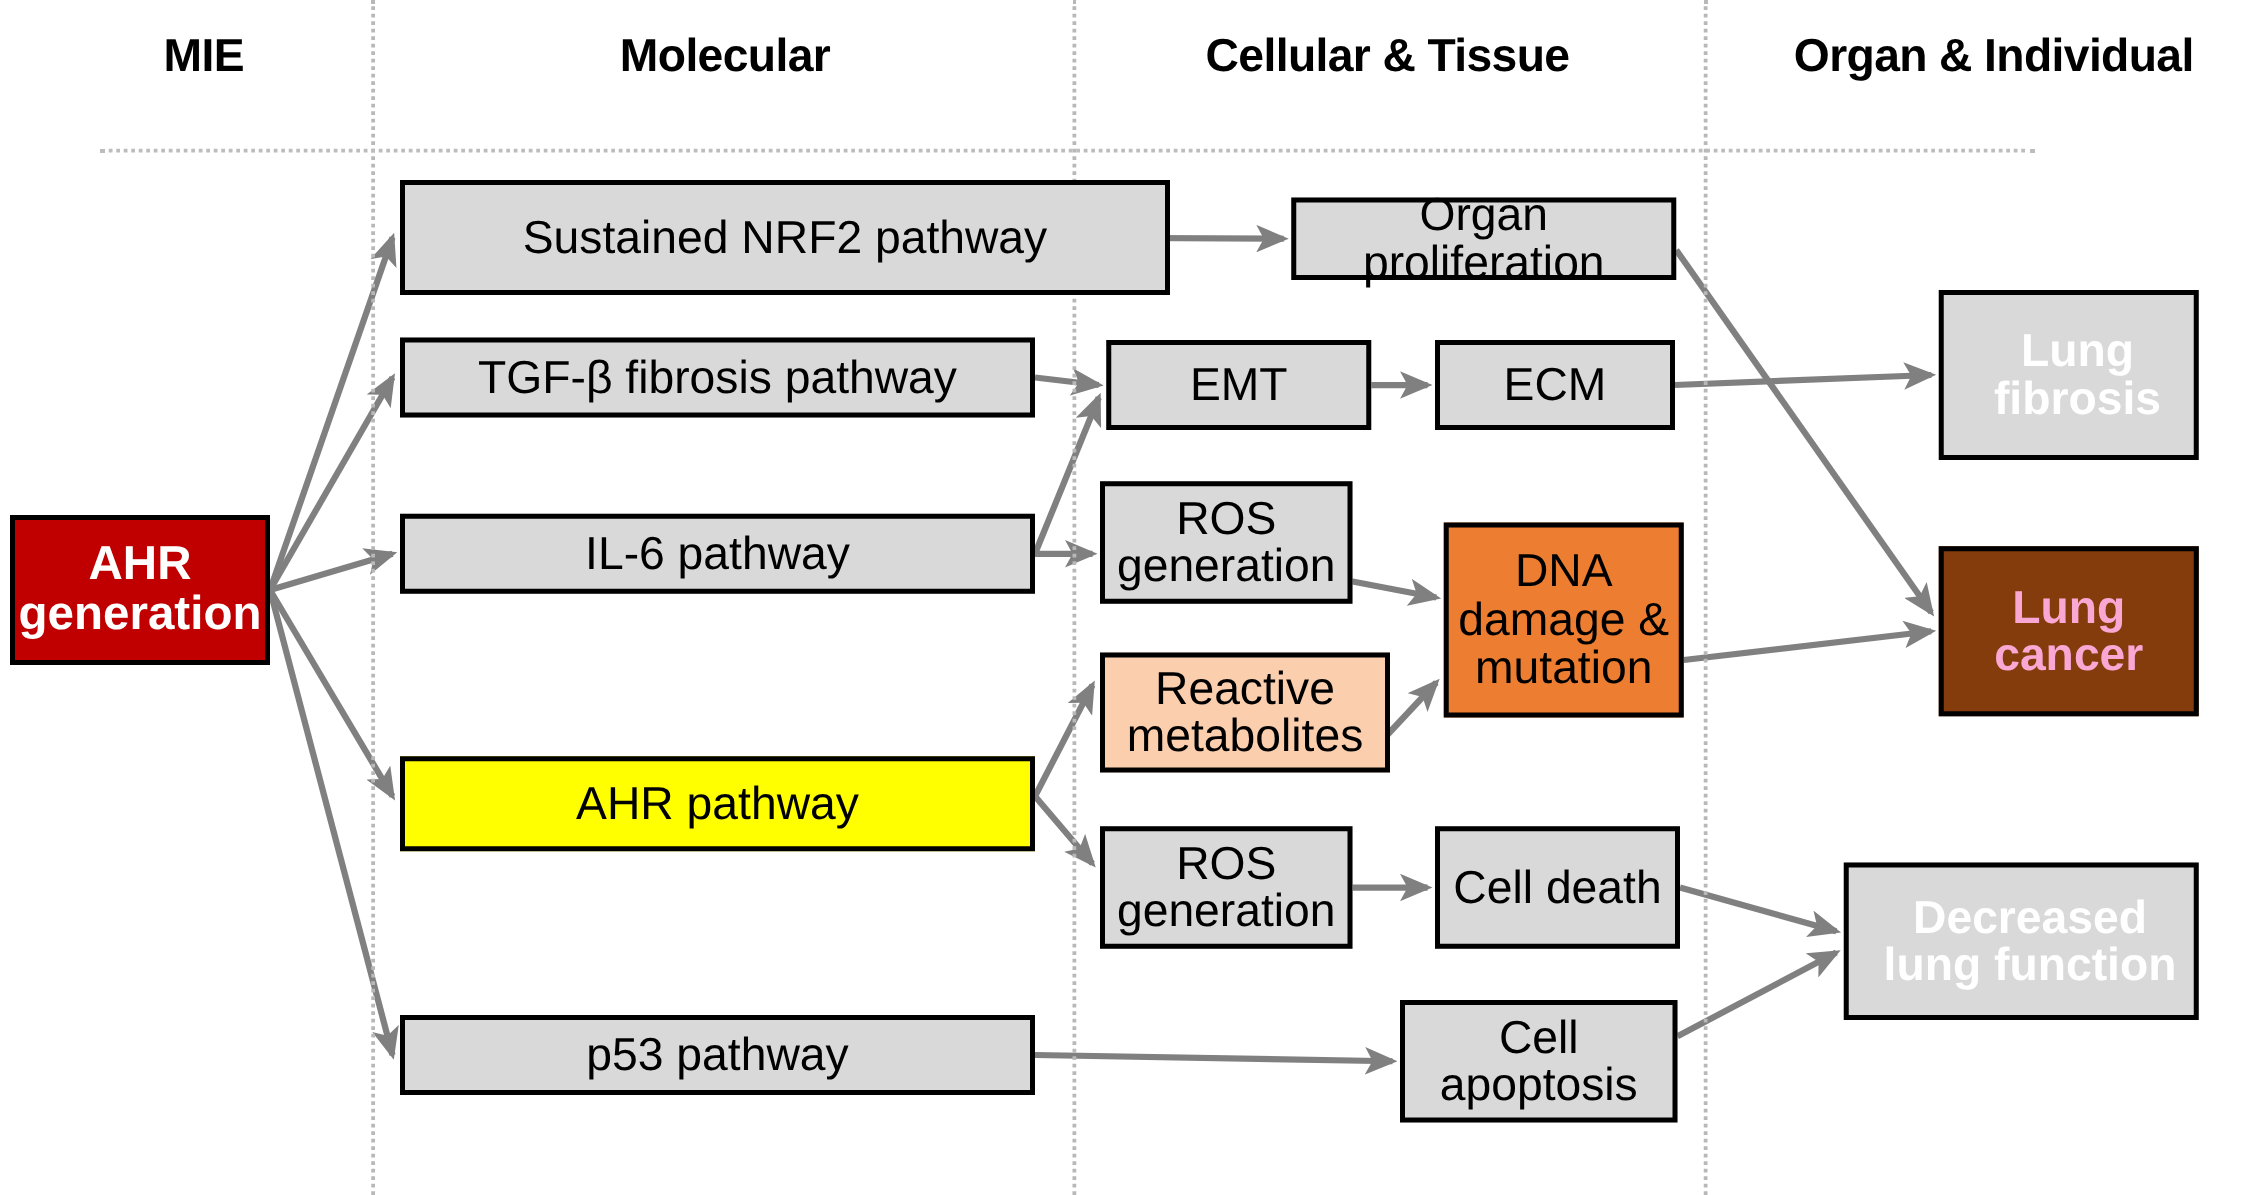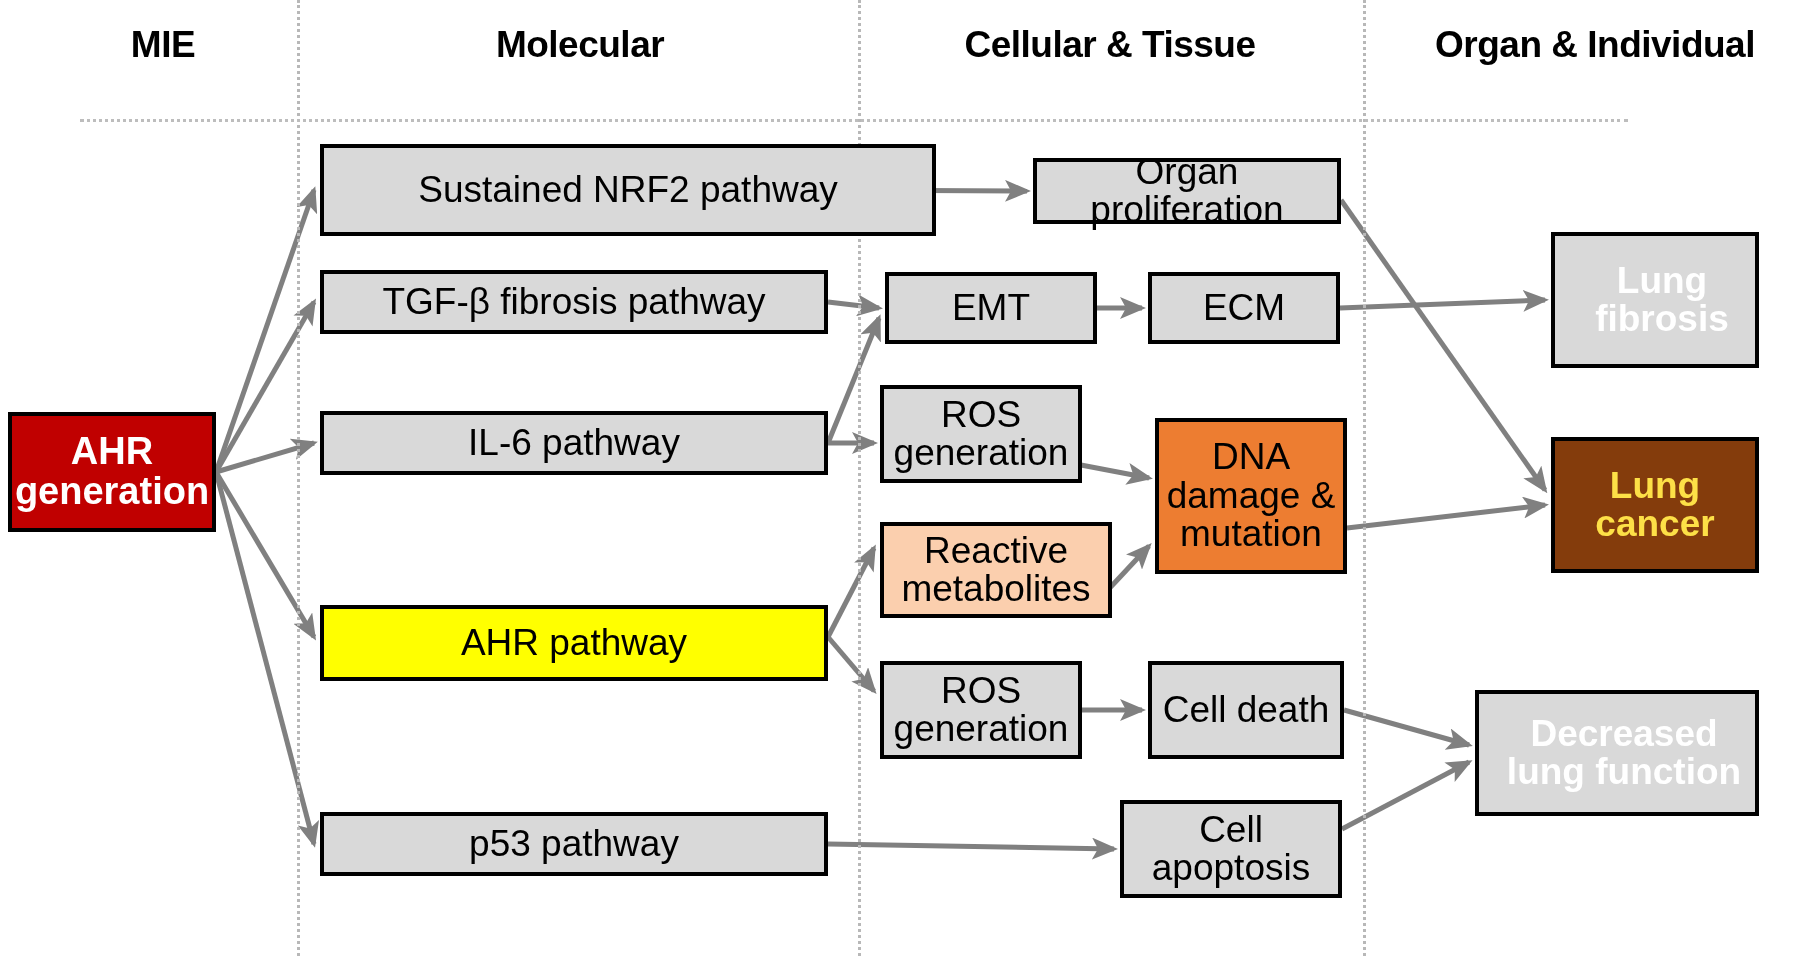--- a/index.html
+++ b/index.html
@@ -15,21 +15,21 @@
 
   .node{position:absolute;box-sizing:border-box;border:4px solid #000;
         display:flex;align-items:center;justify-content:center;text-align:center;
         line-height:1.04;color:#000;background:#d9d9d9;font-size:34px;
         padding:0 6px;}
   .node.gray{background:#d9d9d9;color:#000;}
   .node.red{background:#c00000;color:#ffffff;font-weight:bold;}
   .node.yellow{background:#ffff00;color:#000;}
   .node.orange{background:#ed7d31;color:#000;}
   .node.peach{background:#fbcfae;color:#000;}
-  .node.brown{background:#843c0c;color:#fde047;font-weight:bold;}
+  .node.brown{background:#843c0c;color:#f9a8d4;font-weight:bold;}
   .node.graywhite{background:#d9d9d9;color:#ffffff;font-weight:bold;padding-left:20px;}
 
   svg.edges{position:absolute;left:0;top:0;width:1806px;height:956px;pointer-events:none;}
 </style>
 </head>
 <body>
 
 <div id="stage">
   <svg class="edges" viewBox="0 0 1806 956">
     <defs>

